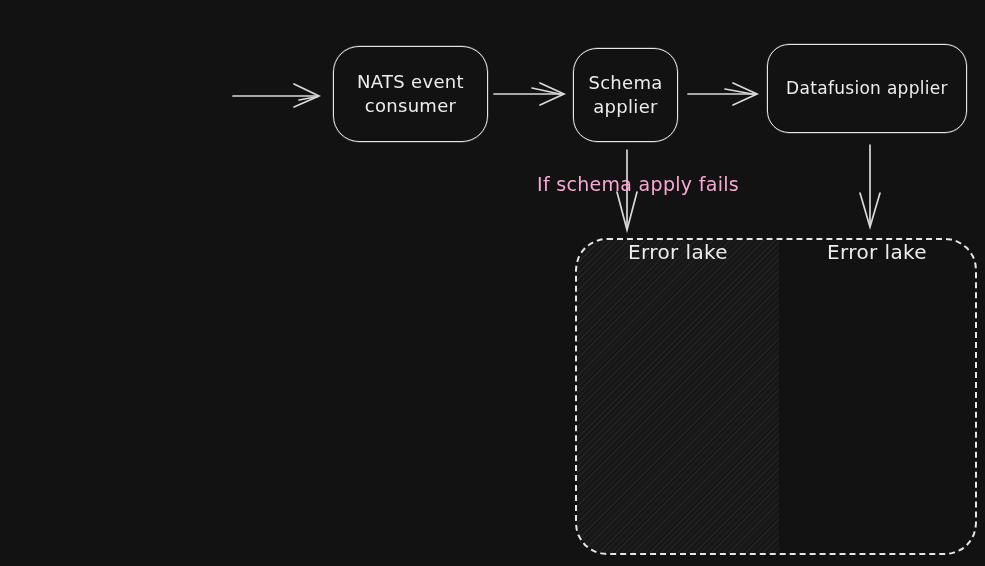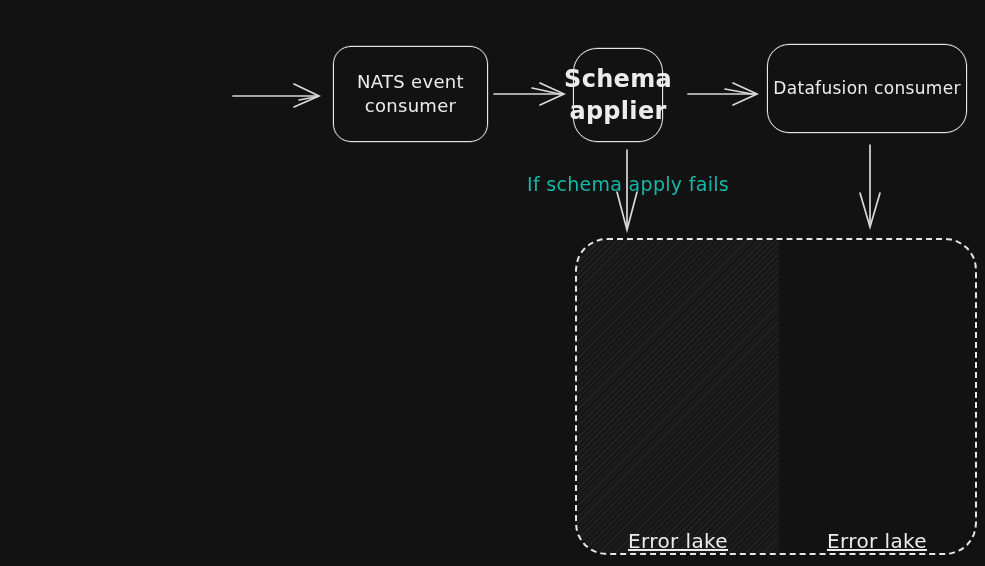--- a/index.html
+++ b/index.html
@@ -39,75 +39,73 @@
     border: 1.7px solid #e6e6e6;
     box-shadow: 0 0 0 0.4px rgba(255,255,255,0.35);
   }
   .node-services {
     left: 11px; top: 12px; width: 201px; height: 173px;
     border-radius: 30px;
     font-size: 18px;
   }
   .node-nats {
     left: 333px; top: 46px; width: 155px; height: 96px;
-    border-radius: 18px;
+    border-radius: 26px;
     font-size: 18px;
   }
   .node-schema {
-    left: 573px; top: 48px; width: 90px; height: 94px;
+    left: 573px; top: 48px; width: 105px; height: 94px;
     border-radius: 24px;
-    font-size: 24px;
-    font-weight: bold;
+    font-size: 18px;
   }
   .node-datafusion {
     left: 767px; top: 44px; width: 200px; height: 89px;
     border-radius: 22px;
     font-size: 17px;
     white-space: nowrap;
   }
   .lake-box {
     position: absolute;
     left: 575px; top: 238px; width: 402px; height: 317px;
     border: 2px dashed #e6e6e6;
     border-radius: 32px;
     box-sizing: border-box;
     display: flex;
     overflow: hidden;
   }
   .lake-half {
     flex: 0 0 50%;
     display: flex;
-    align-items: flex-end;
+    align-items: flex-start;
     justify-content: center;
     font-size: 20px;
     letter-spacing: 0.4px;
-    text-decoration: underline;
   }
   .lake-error {
     flex-basis: 202px;
     background:
       repeating-linear-gradient(135deg,
         rgba(255,255,255,0.055) 0px,
         rgba(255,255,255,0.055) 1px,
         rgba(255,255,255,0.0) 1px,
         rgba(255,255,255,0.0) 4px),
       rgba(255,255,255,0.022);
   }
   .lake-data {
     flex: 1 1 auto;
     background: transparent;
   }
   .edge-label {
     position: absolute;
     left: 527px; top: 173px;
     width: 212px;
-    text-align: left;
+    text-align: right;
     font-size: 19px;
     letter-spacing: 0.3px;
-    color: #14b8a6;
+    color: #f9a8d4;
   }
 </style>
 </head>
 <body>
 
 <div class="canvas">
 
   <svg class="edges-layer" width="985" height="566" viewBox="0 0 985 566" fill="none" stroke="#d9d9d9" stroke-width="1.7" stroke-linecap="round">
     <g>
       <path d="M233,96 L318,96"></path>
@@ -137,21 +135,21 @@
 
   <div class="node solid-box node-nats">
     <span class="label">NATS event consumer</span>
   </div>
 
   <div class="node solid-box node-schema">
     <span class="label">Schema applier</span>
   </div>
 
   <div class="node solid-box node-datafusion">
-    <span class="label">Datafusion consumer</span>
+    <span class="label">Datafusion applier</span>
   </div>
 
   <div class="edge-label">If schema apply fails</div>
 
   <div class="lake-box">
     <div class="lake-half lake-error">
       <span>Error lake</span>
     </div>
     <div class="lake-half lake-data">
       <span>Error lake</span>

